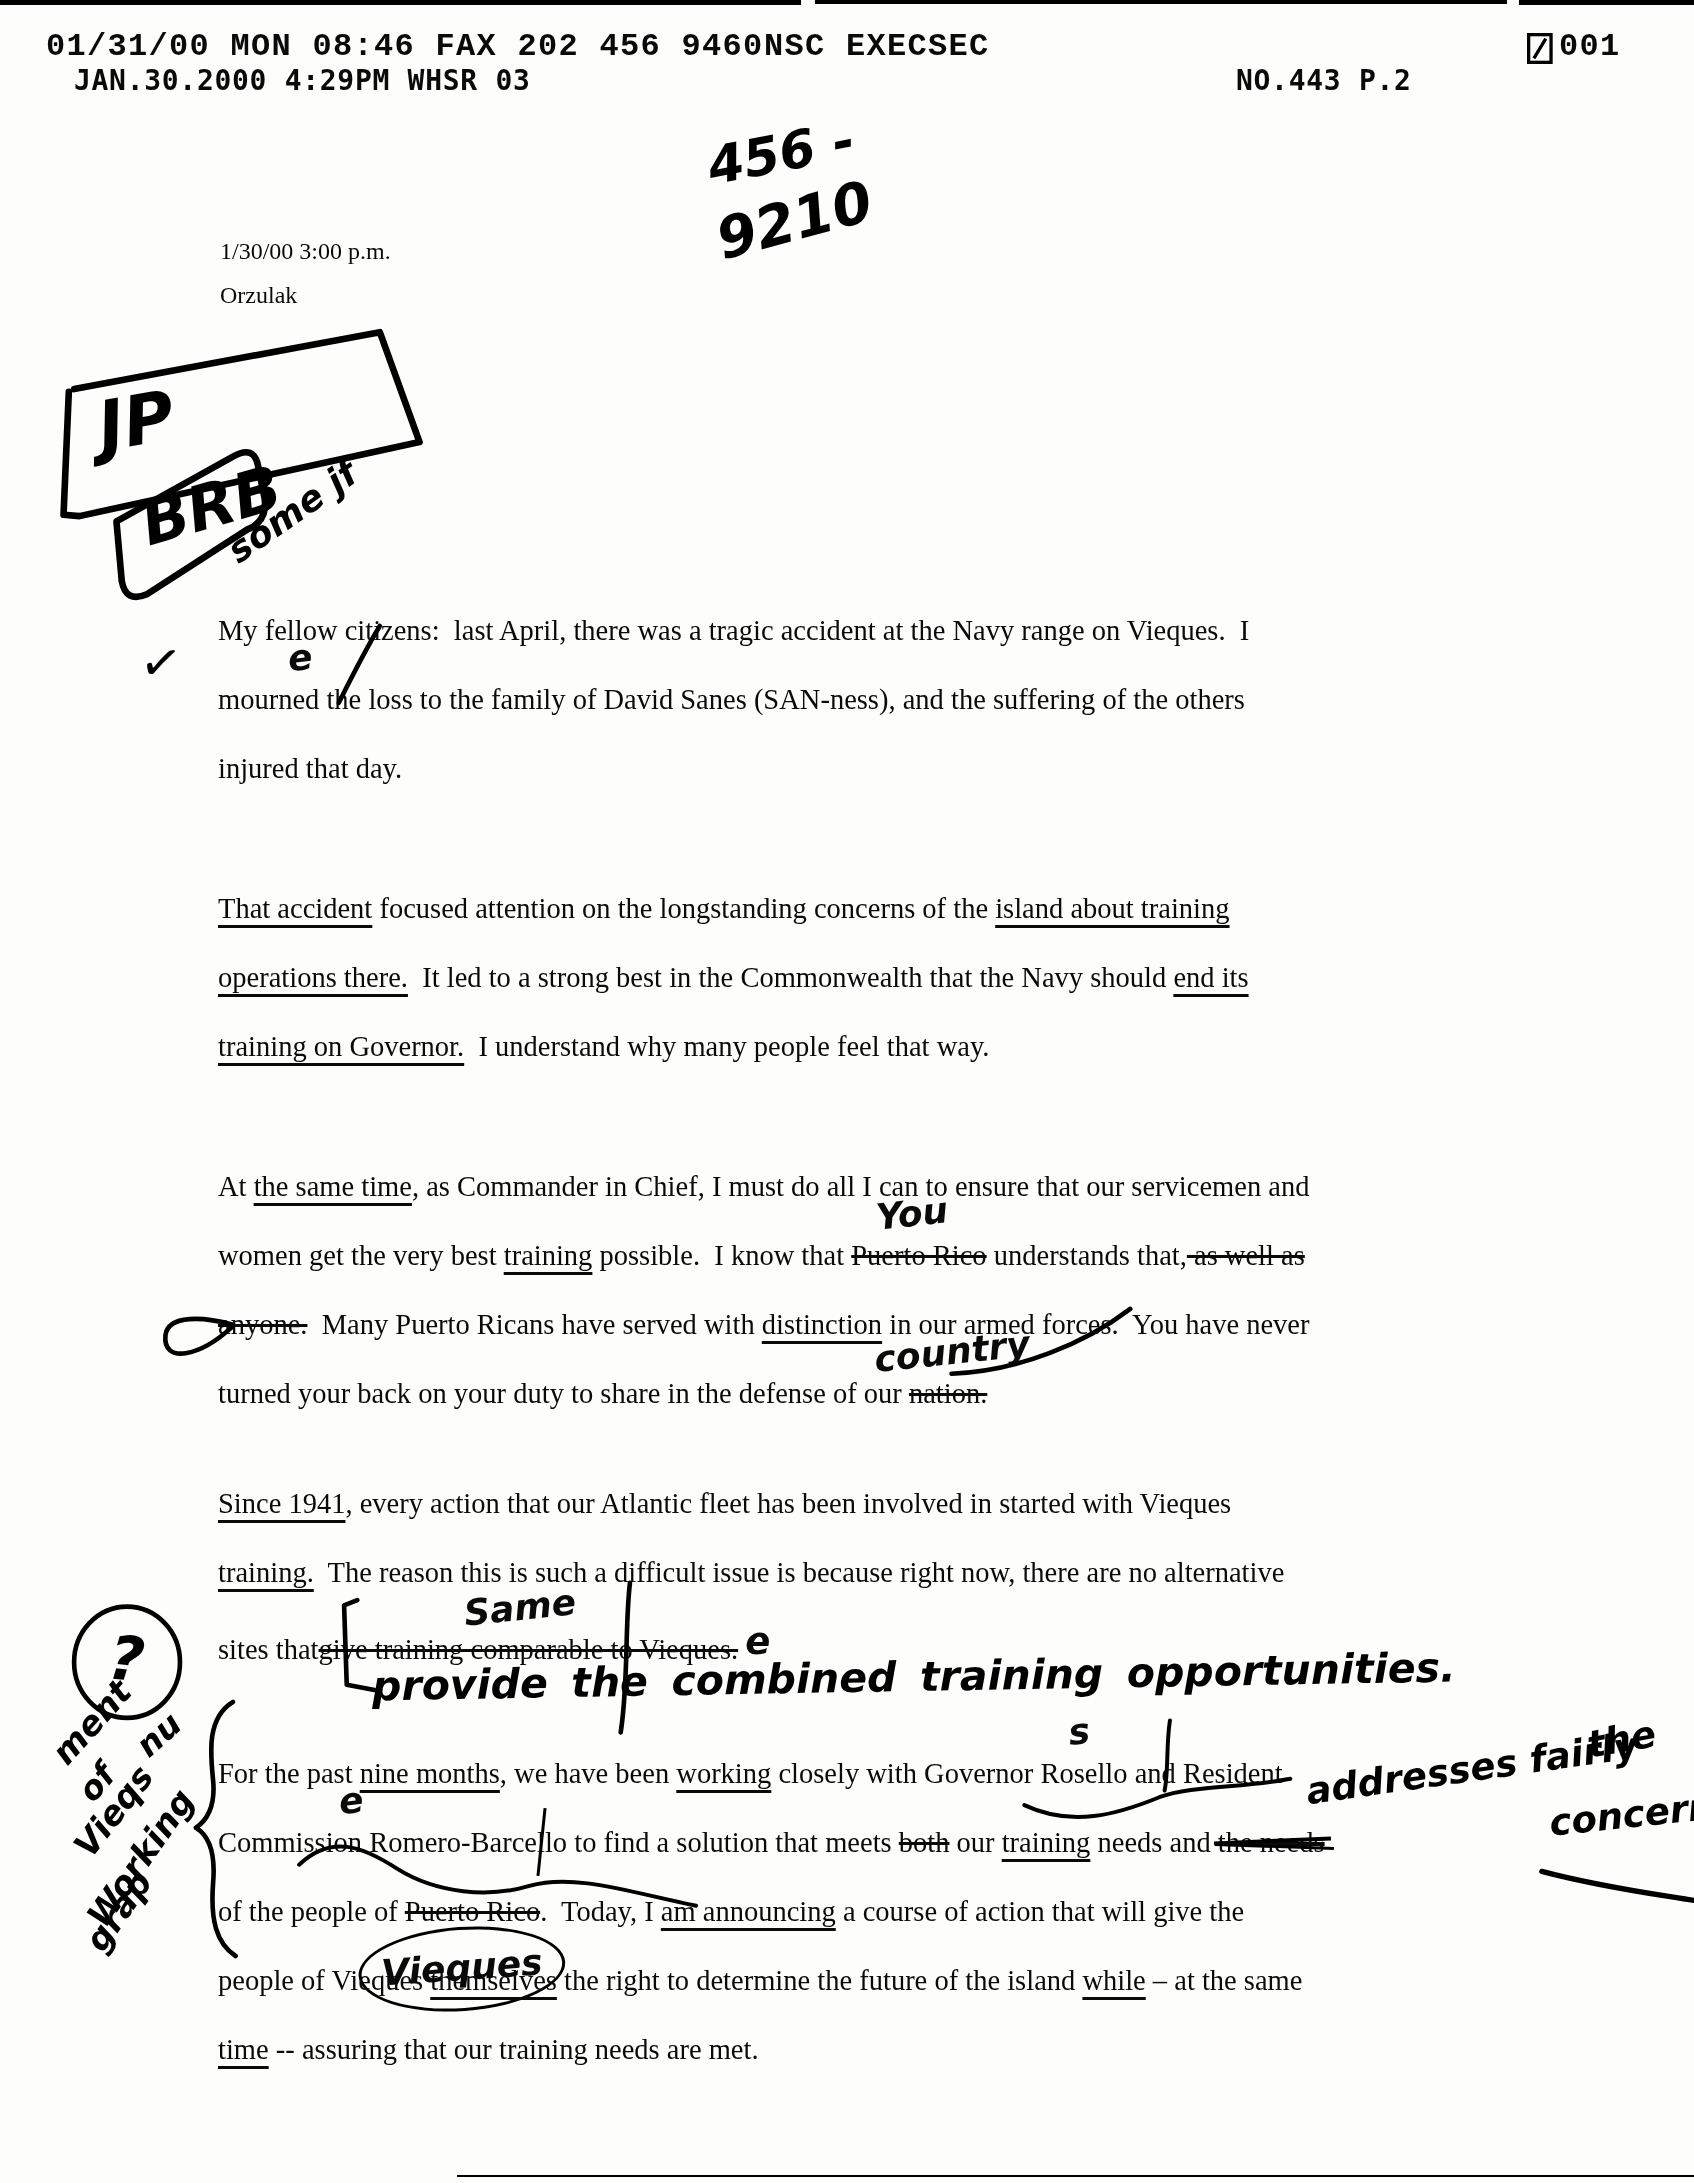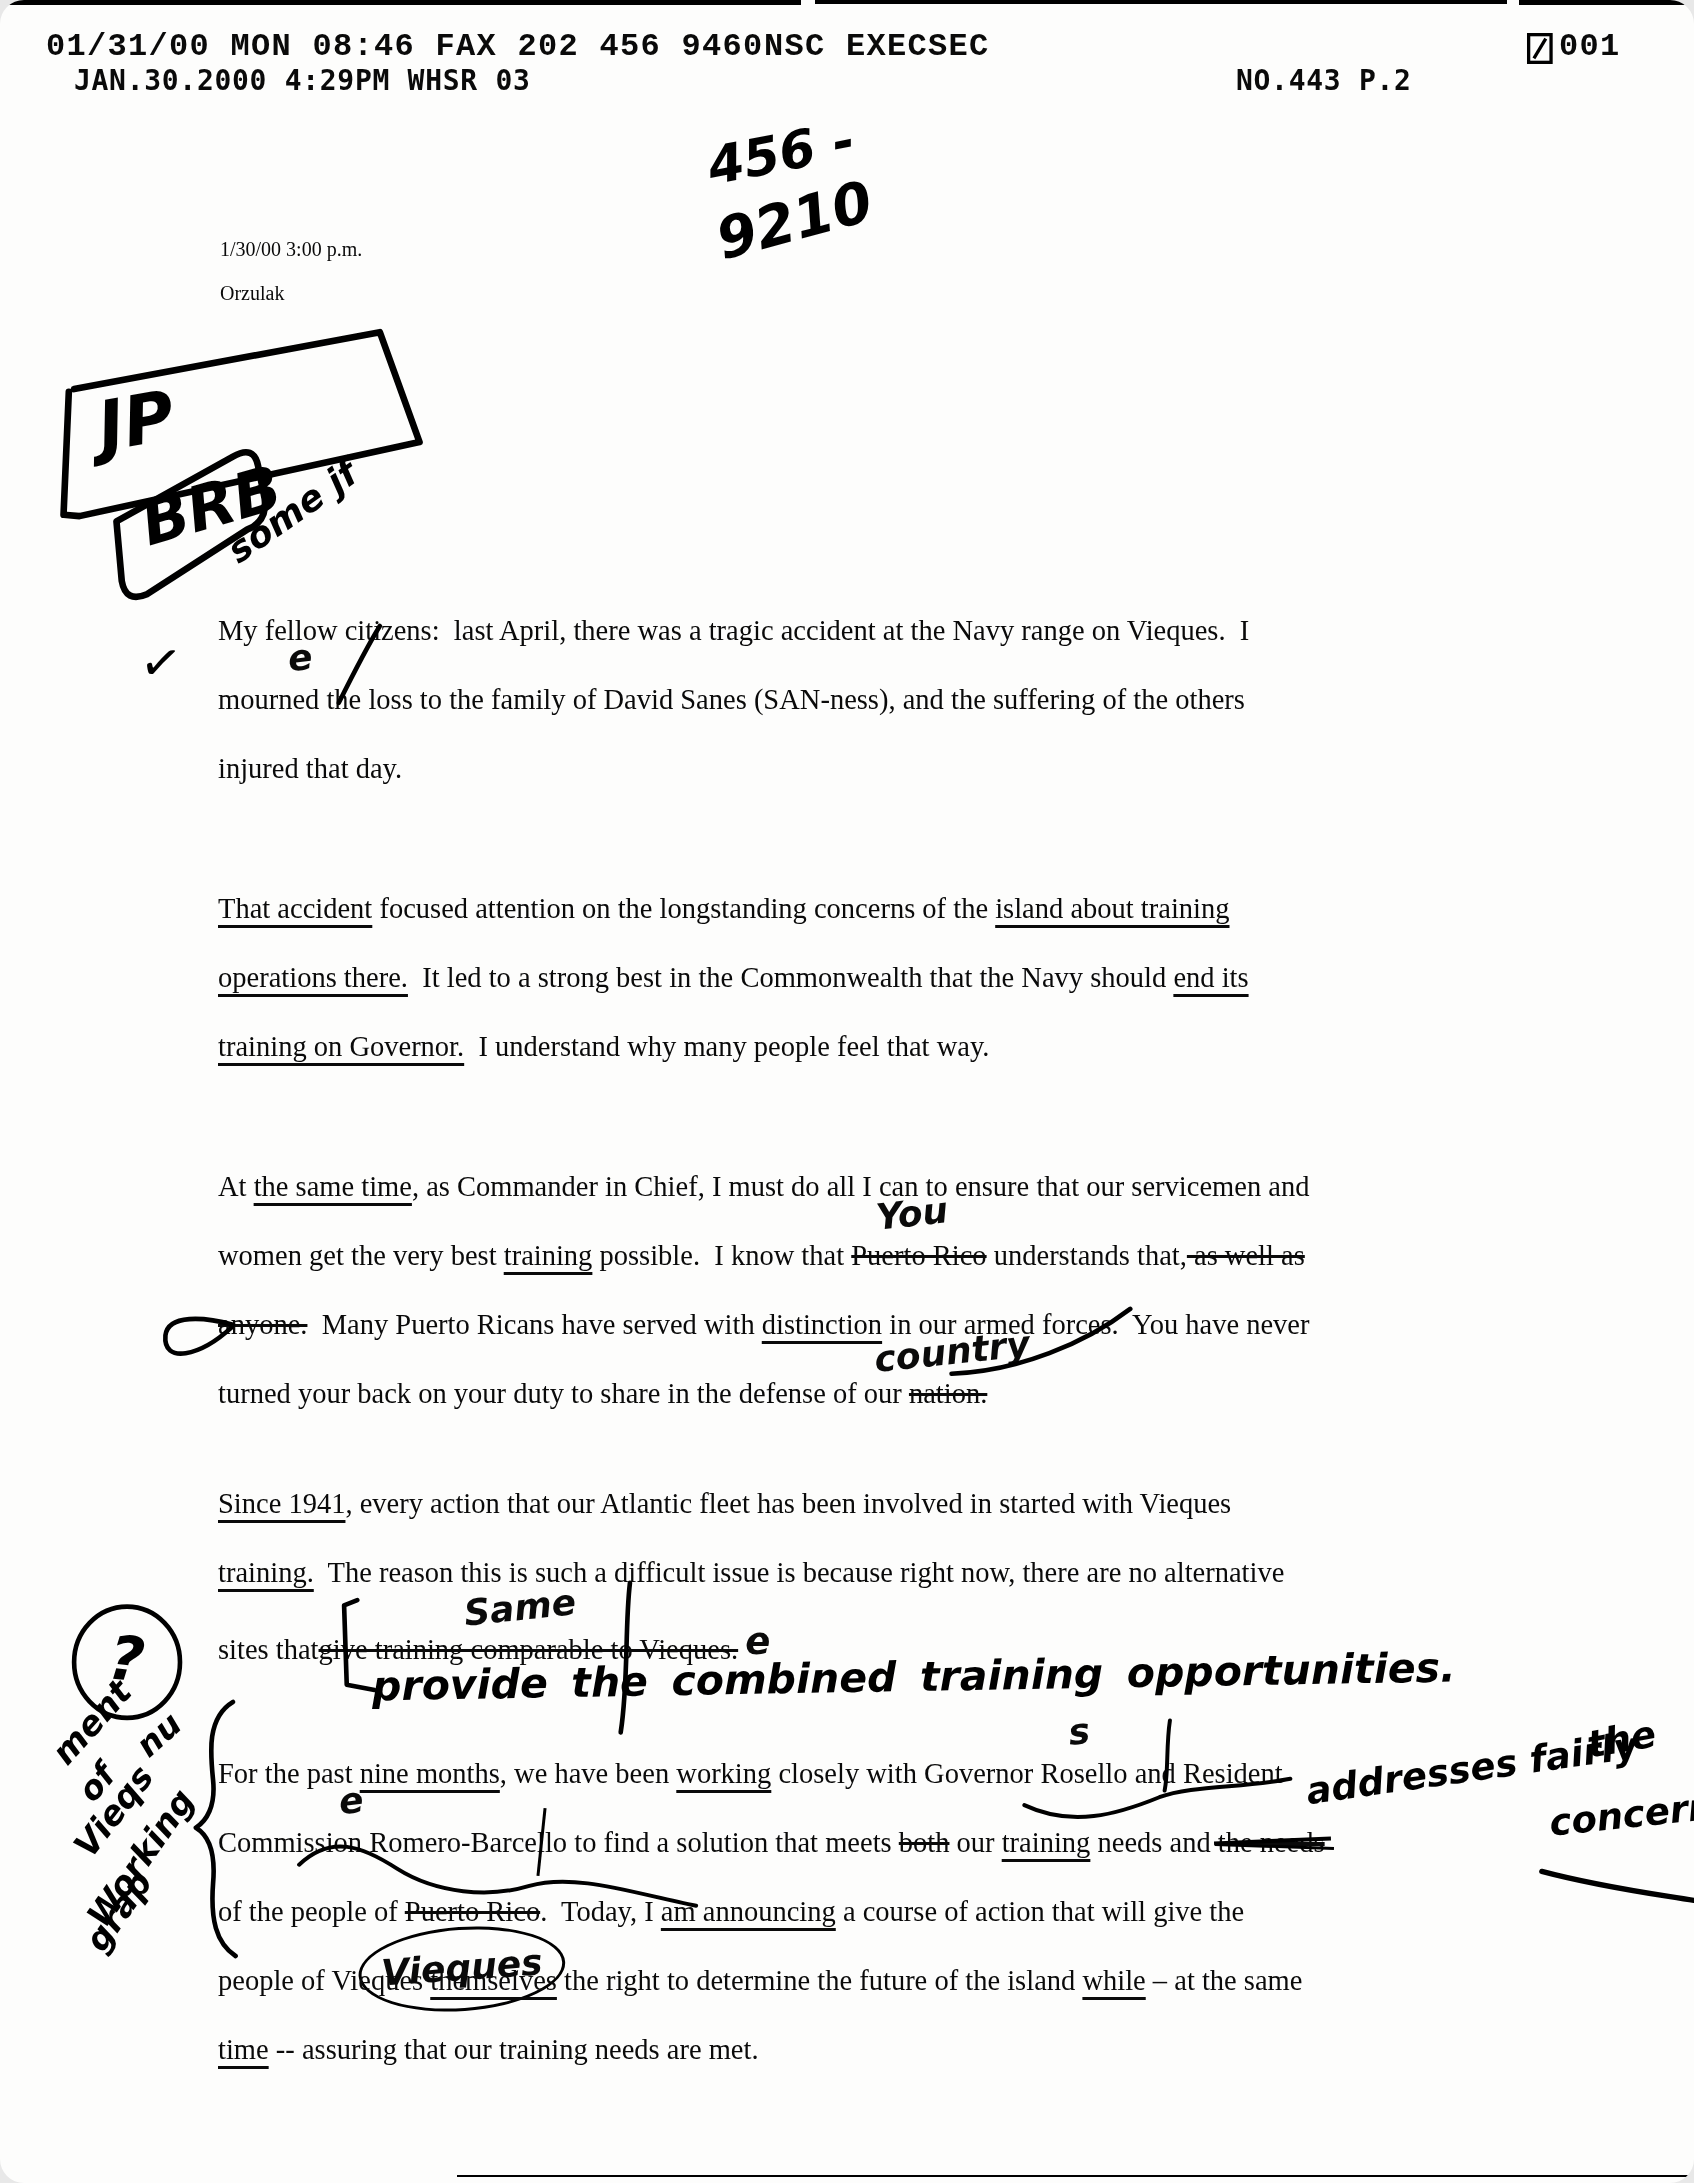--- a/index.html
+++ b/index.html
@@ -1,26 +1,26 @@
 <!DOCTYPE html>
 <html style="font-size:10.6px"><head>
 <meta charset="utf-8">
 <style>
   html,body{margin:0;padding:0;background:#e8e8e8;}
   #page{position:relative;width:1694px;height:2183px;background:#fdfdfc;overflow:hidden;
-        font-family:"Liberation Serif",serif;color:#0a0a0a;border-radius:24px;}
+        font-family:"Liberation Serif",serif;color:#0a0a0a;}
   
   .scanbar{position:absolute;background:#000;}
   
   .fax1{position:absolute;font-family:"Liberation Mono",monospace;font-weight:bold;
         font-size:32px;letter-spacing:1.3px;white-space:nowrap;}
   .fax2{position:absolute;font-family:"DejaVu Sans Mono",monospace;font-weight:bold;
         font-size:28px;letter-spacing:0.7px;white-space:nowrap;}
   
-  .meta{position:absolute;font-size:20px;white-space:nowrap;}
+  .meta{position:absolute;font-size:24px;white-space:nowrap;}
   #title{position:absolute;left:463px;top:356px;width:840px;text-align:center;
          font-weight:bold;font-size:32px;line-height:37px;letter-spacing:0.7px;}
   #title div{white-space:nowrap;}
   
   .para{position:absolute;left:218px;width:1390px;}
   .tline{line-height:69px;font-size:28.5px;white-space:pre;}
   #p1{top:596px;} #p2{top:874px;} #p3{top:1152px;} #p4{top:1469px;} #p5{top:1739px;}
   .seg{position:relative;white-space:pre;}
   .seg-u{text-decoration:underline;text-decoration-thickness:2.6px;text-underline-offset:6.6px;}
   .seg-x{text-decoration:line-through;text-decoration-thickness:3.3px;}

